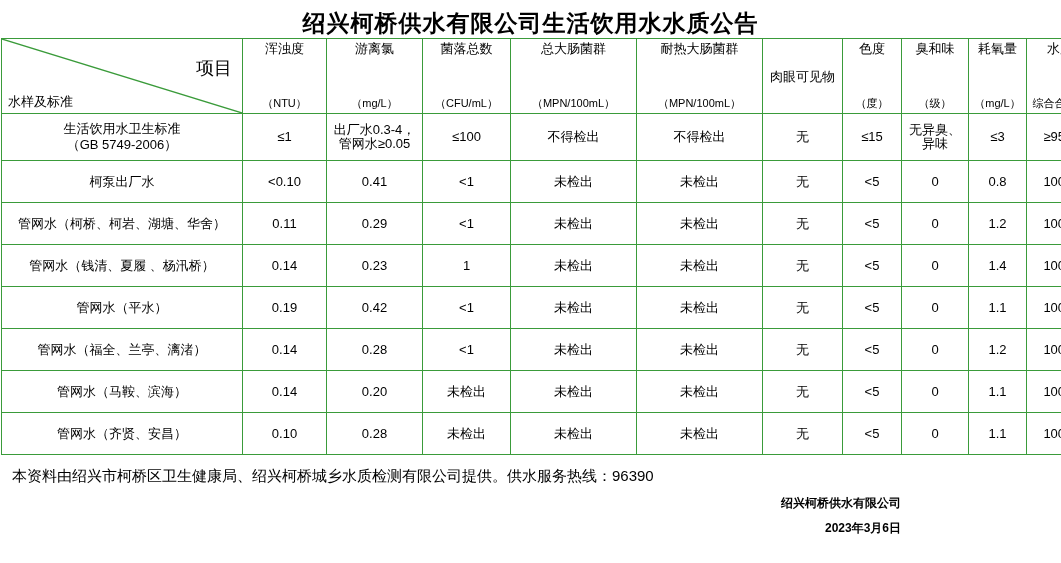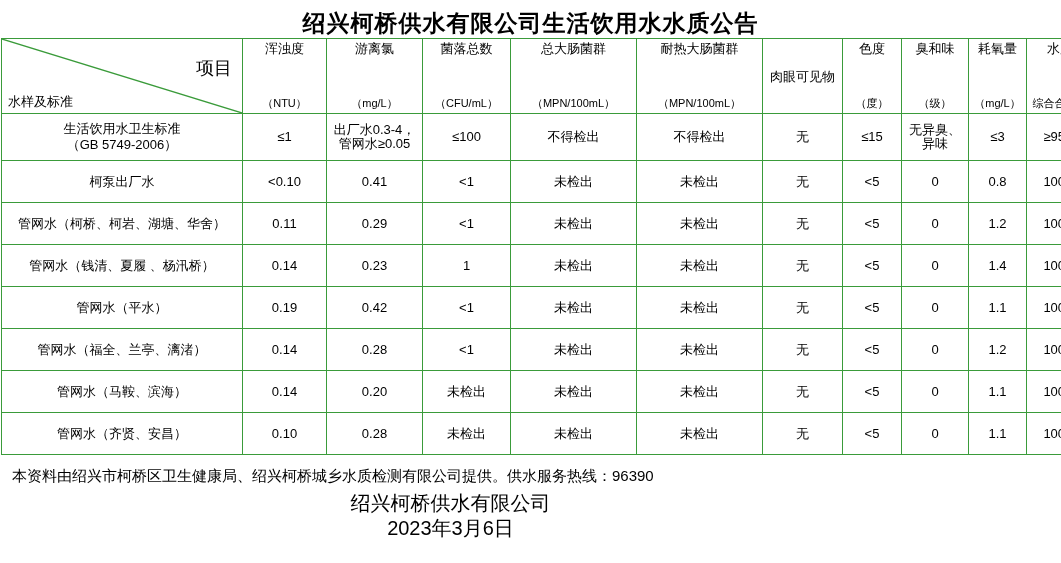--- a/index.html
+++ b/index.html
@@ -99,24 +99,25 @@
   .name-cell {
     font-size: 14px;
     line-height: 17px;
   }
   .note {
     font-size: 15px;
     padding: 10px 4px 4px 12px;
     line-height: 22px;
   }
   .sign {
-    text-align: center;
-    font-size: 20px;
+    text-align: right;
+    font-size: 12px;
     line-height: 25px;
     padding-right: 160px;
+    font-weight: bold;
   }
 </style>
 </head>
 <body>
 
 <div class="page">
 
   <div class="title">绍兴柯桥供水有限公司生活饮用水水质公告</div>
 
   <table class="wq">

